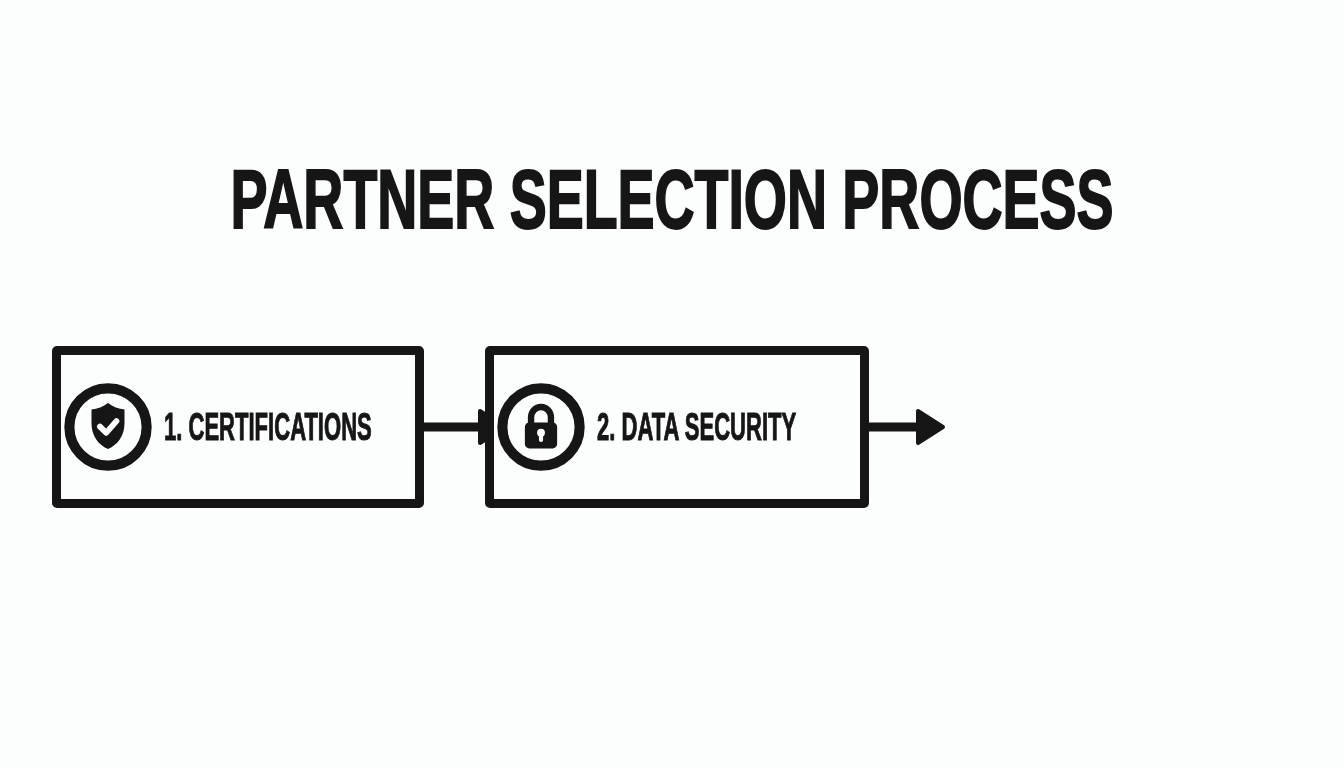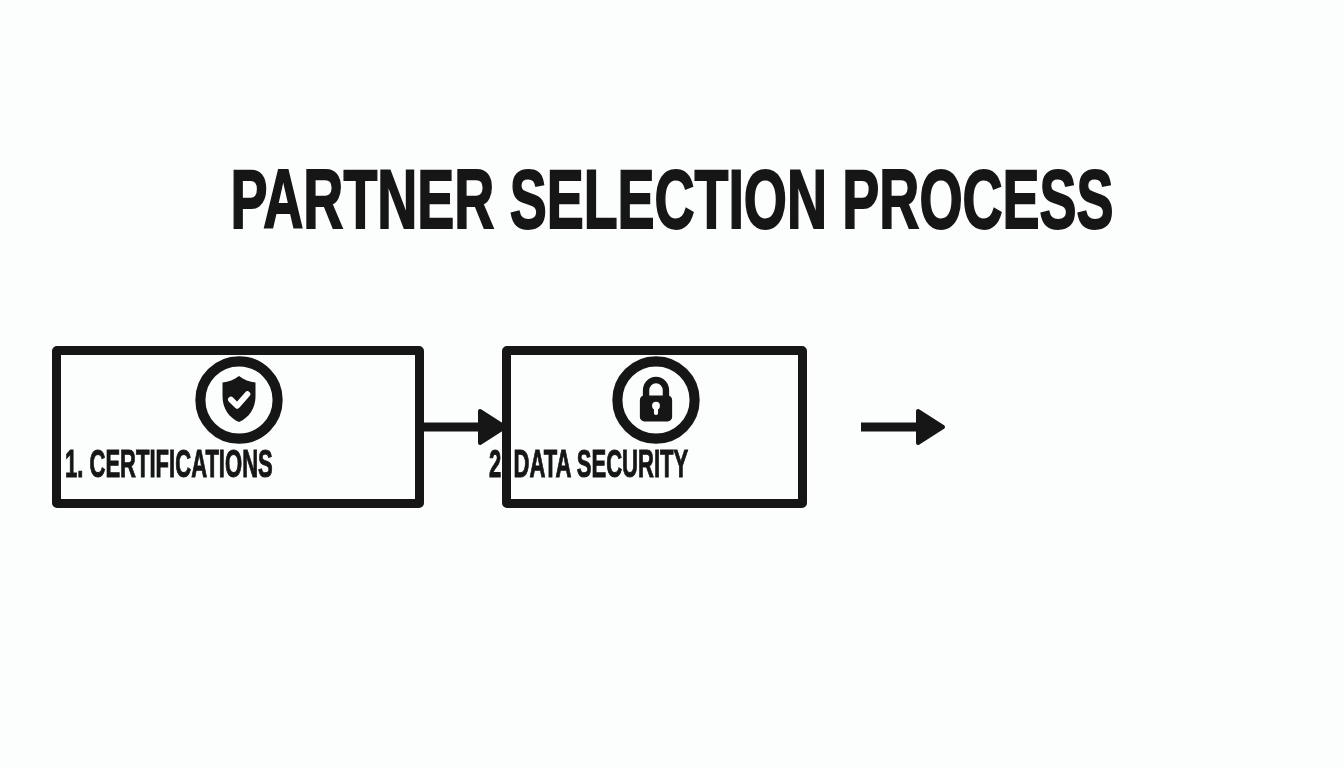--- a/index.html
+++ b/index.html
@@ -44,24 +44,23 @@
   .step {
     position: absolute;
     top: 346px;
     height: 162px;
     border: 9px solid var(--ink);
     border-radius: 5px;
     background: var(--paper);
     display: flex;
     align-items: center;
     padding-left: 2px;
-    flex-direction: column;
   }
   .step-1 { left: 52px;  width: 372px; }
-  .step-2 { left: 502px; width: 305px; }
+  .step-2 { left: 485px; width: 384px; }
   .step-3 { left: 952px; width: 338px; }
 
   .badge {
     flex: 0 0 auto;
     width: 90px;
     height: 90px;
     display: block;
     color: var(--ink);
   }
   .badge svg { width: 90px; height: 90px; display: block; }

